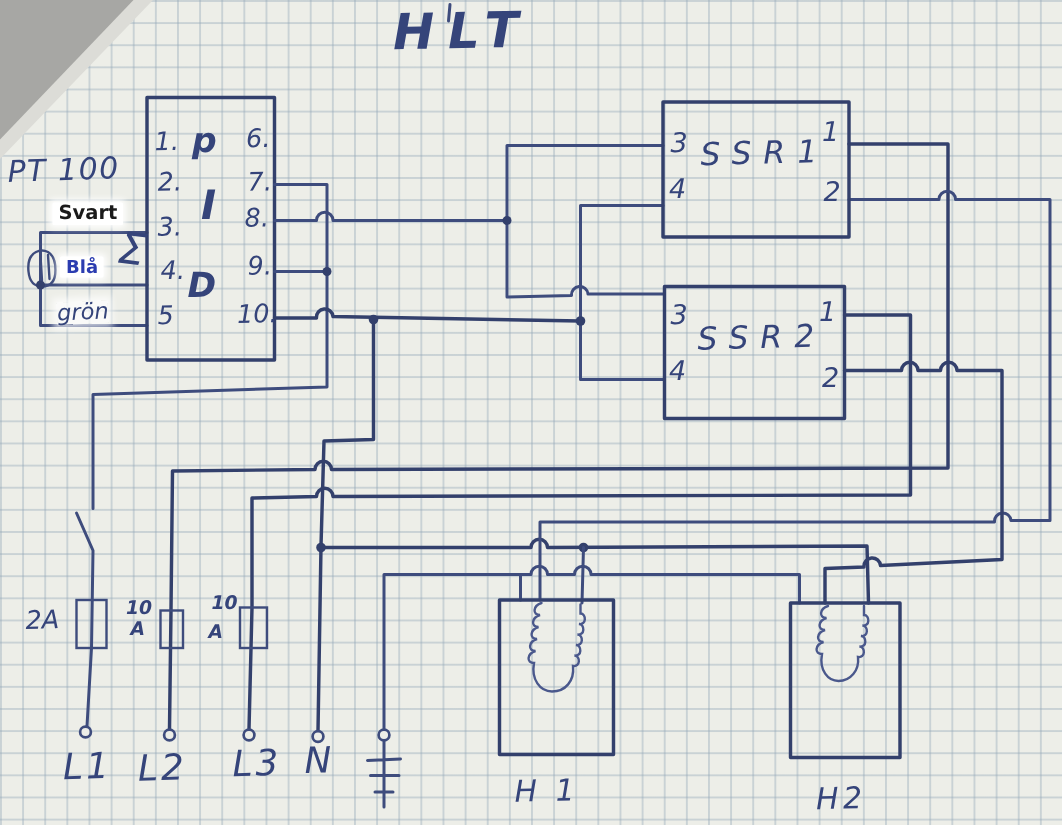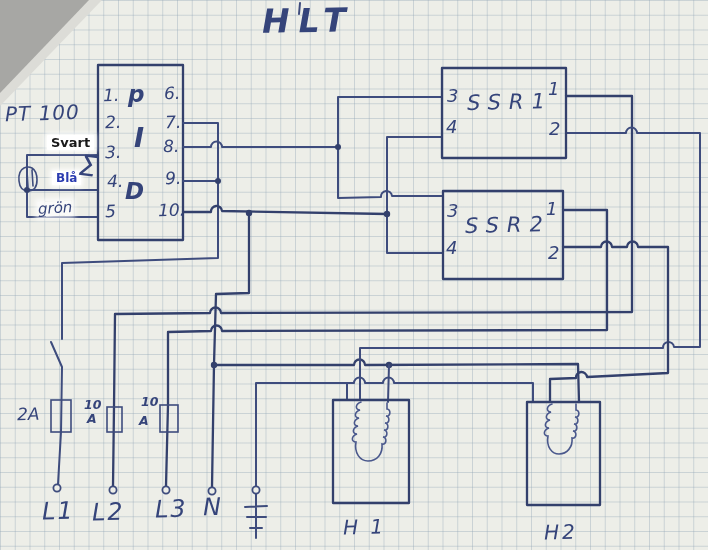--- a/index.html
+++ b/index.html
@@ -30,21 +30,21 @@
   .title{font-size:33px;letter-spacing:9px;font-weight:bold;transform:rotate(-1deg);}
   .pin{font-size:17px;}
   .pinletter{font-size:23px;font-weight:bold;}
   .ssrname{font-size:21px;letter-spacing:8px;}
   .ssrpin{font-size:18px;}
   .fuse-big{font-size:17px;}
   .fuse-sm{font-size:12.5px;font-weight:bold;}
   .termlbl{font-size:24px;letter-spacing:2px;}
   .heaterlbl{font-size:20px;letter-spacing:3px;}
   .sticker{font-style:normal;background:#ffffff;padding:1px 4px;border-radius:1px;
-    box-shadow:0 0 4px 2px rgba(255,255,255,.9);margin-left:12px;}
+    box-shadow:0 0 4px 2px rgba(255,255,255,.9);}
   .svart{font-size:13px;font-weight:bold;color:#1a1a1a;}
   .bla{font-size:12px;font-weight:bold;color:#2b3cb0;}
   .gron{font-size:15px;background:rgba(255,255,255,.72);box-shadow:0 0 5px 3px rgba(255,255,255,.72);
     transform:rotate(-3deg);}
   .splice{font-size:29px;transform:rotate(7deg);}
   .pt{font-size:20px;letter-spacing:1px;transform:rotate(-2deg);}
 </style>
 </head>
 <body>
 

